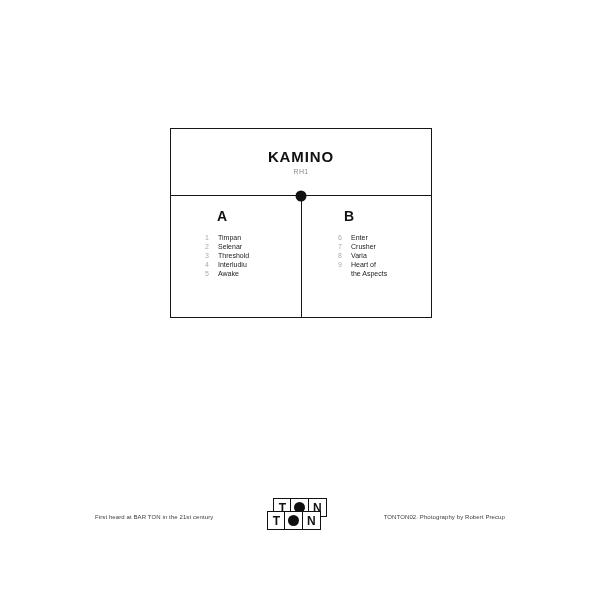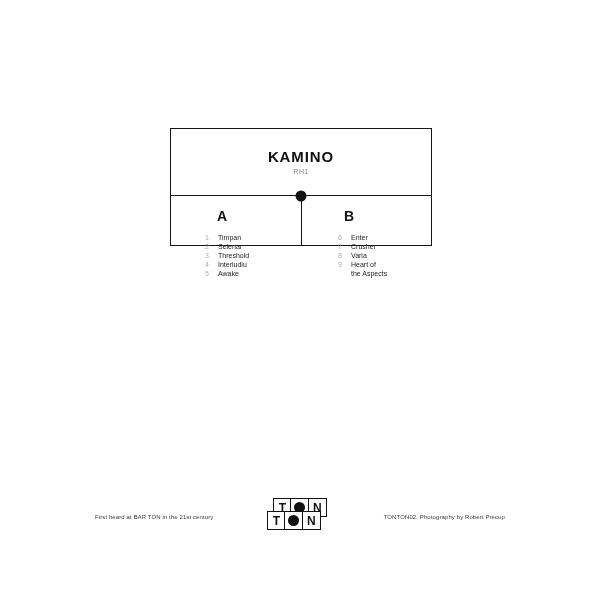--- a/index.html
+++ b/index.html
@@ -4,21 +4,21 @@
 <style>
   html, body { margin:0; padding:0; }
   body {
     width:600px; height:600px; background:#ffffff;
     font-family:"Liberation Sans", sans-serif;
   }
   .canvas { position:relative; width:600px; height:600px; background:#ffffff; overflow:hidden; }
 
   
   .sleeve {
-    position:absolute; left:170px; top:128px; width:262px; height:118px;
+    position:absolute; left:170px; top:128px; width:262px; height:190px;
     border:1.5px solid #161616; box-sizing:border-box; background:#ffffff;
   }
   .title-section {
     height:67px; box-sizing:border-box; border-bottom:1.5px solid #161616;
     display:flex; flex-direction:column; align-items:center; padding-top:21px;
   }
   .album-title { font-size:15px; font-weight:800; letter-spacing:0.9px; color:#111111; line-height:14px; }
   .album-subtitle { font-size:7px; color:#8a8a8a; margin-top:4px; letter-spacing:0.3px; }
 
   .sides { position:absolute; top:67px; left:0; right:0; bottom:0; display:flex; }

